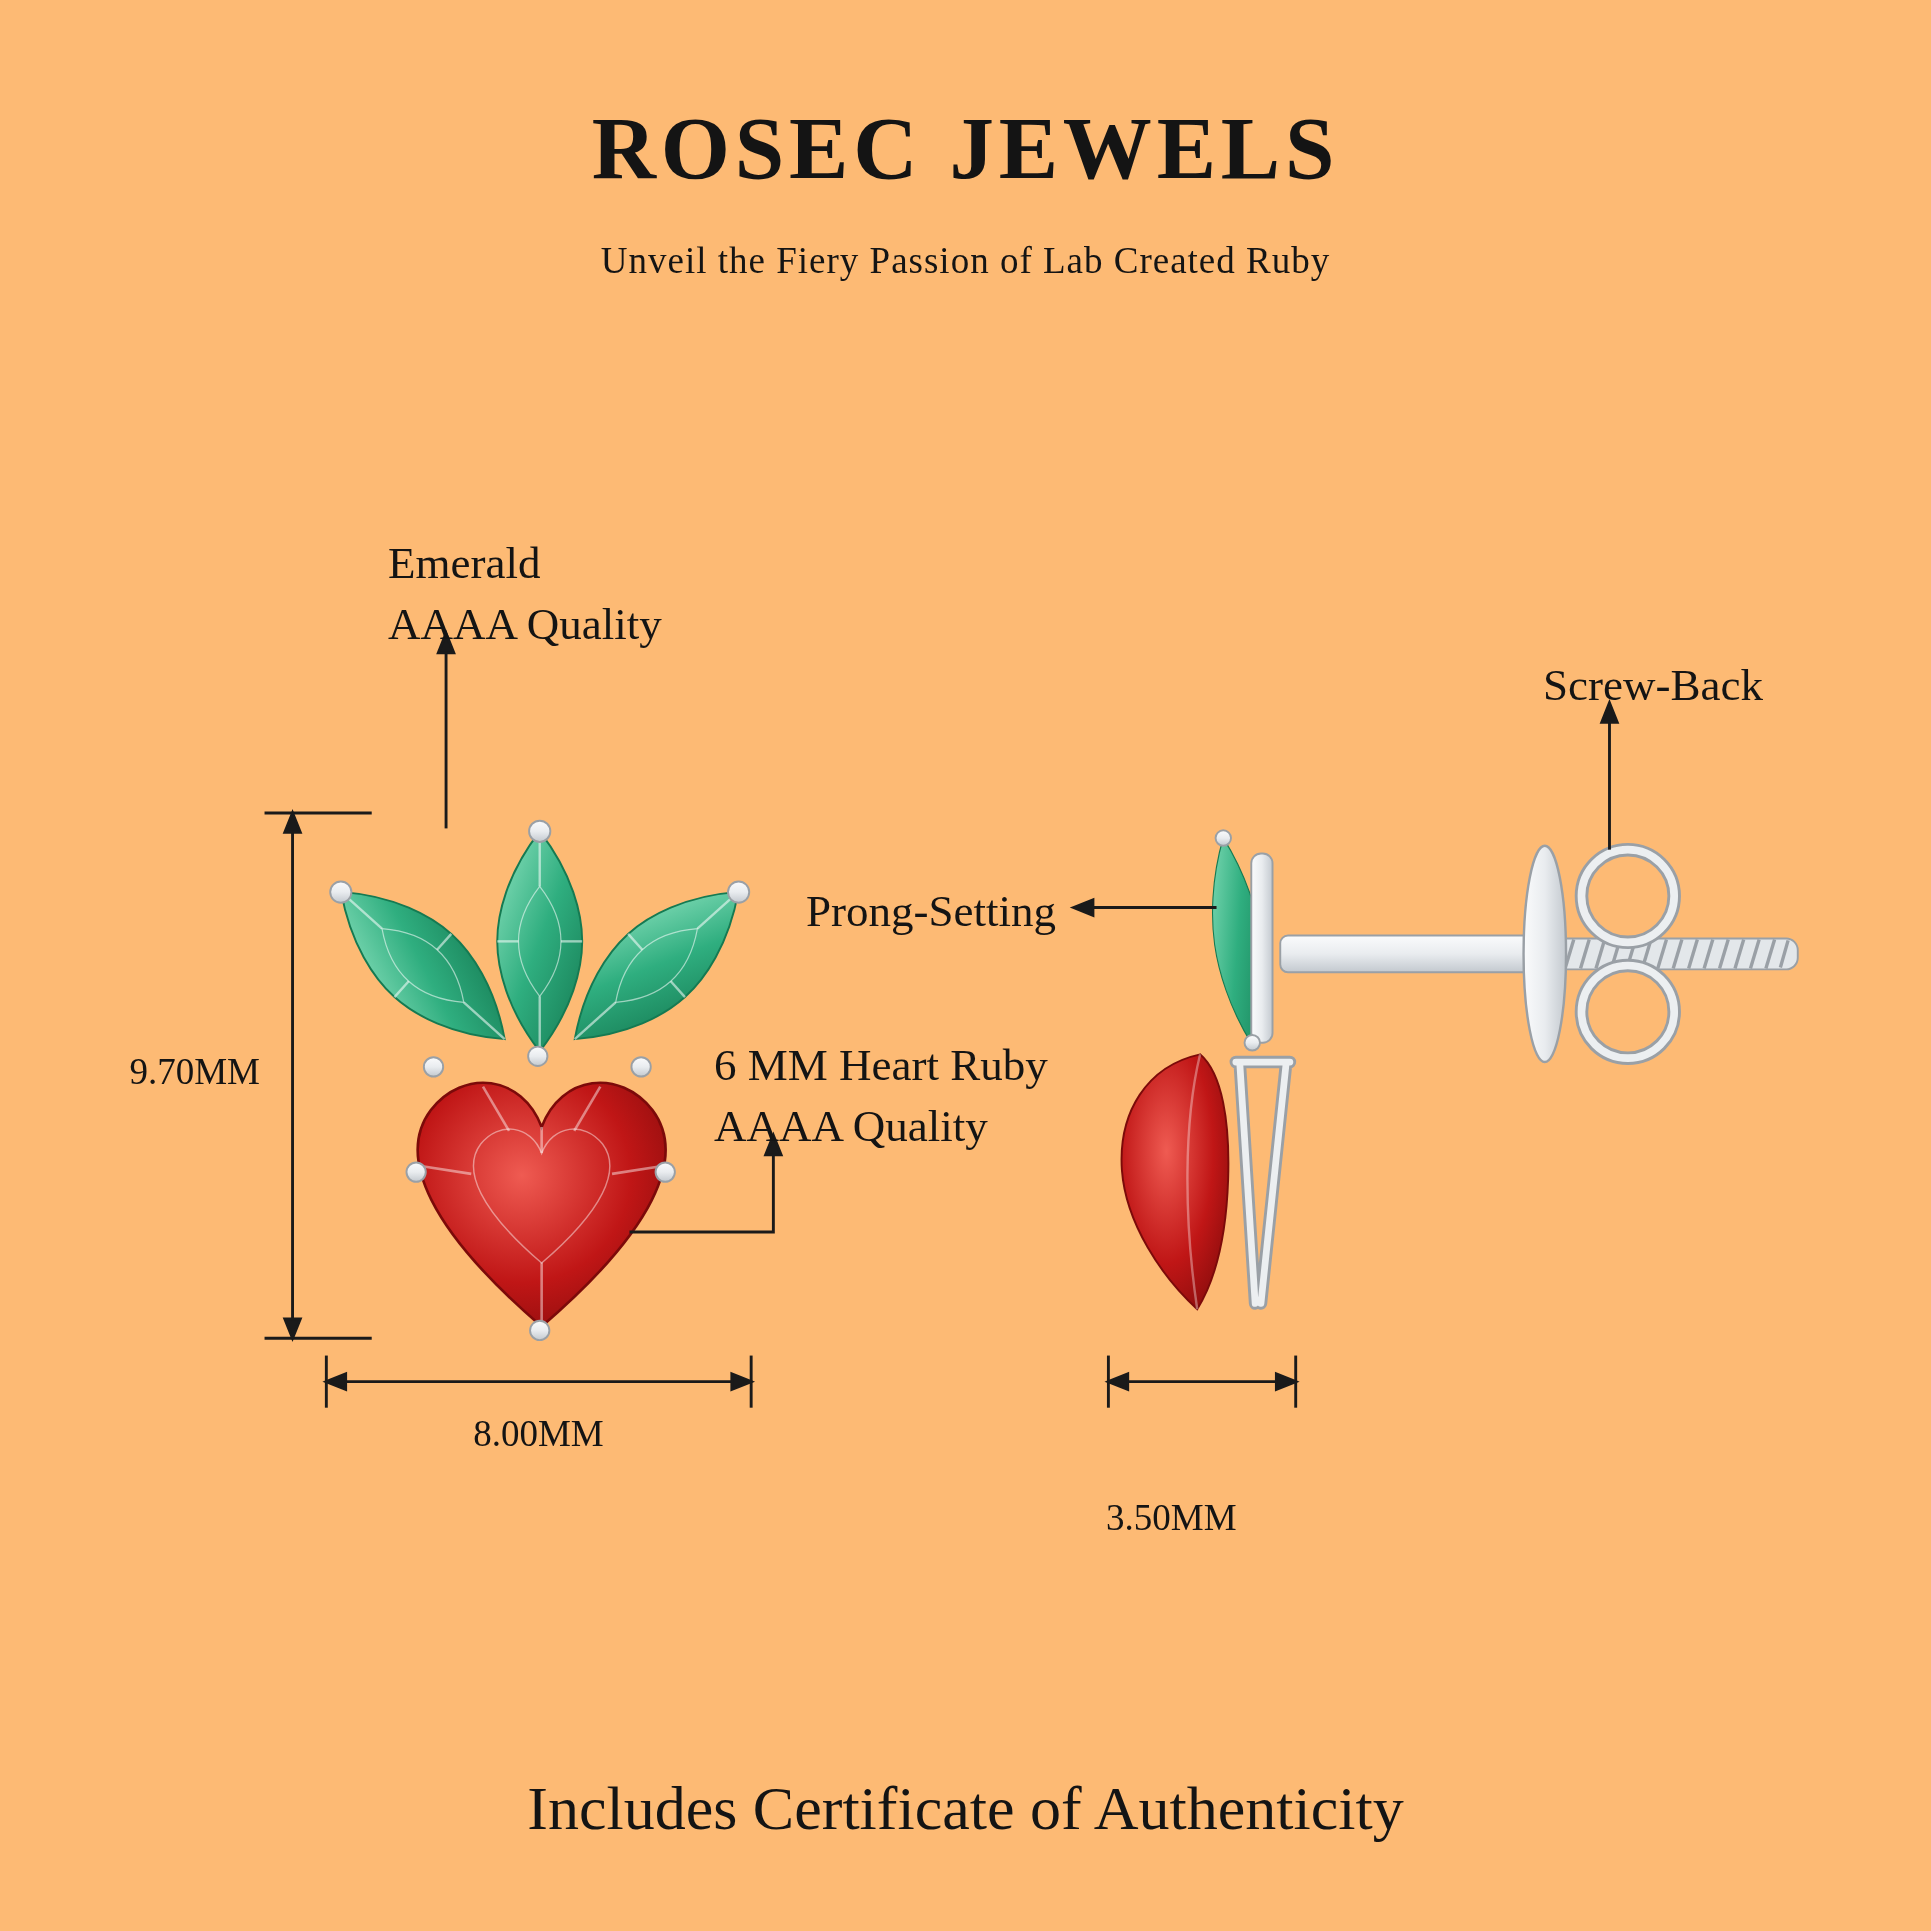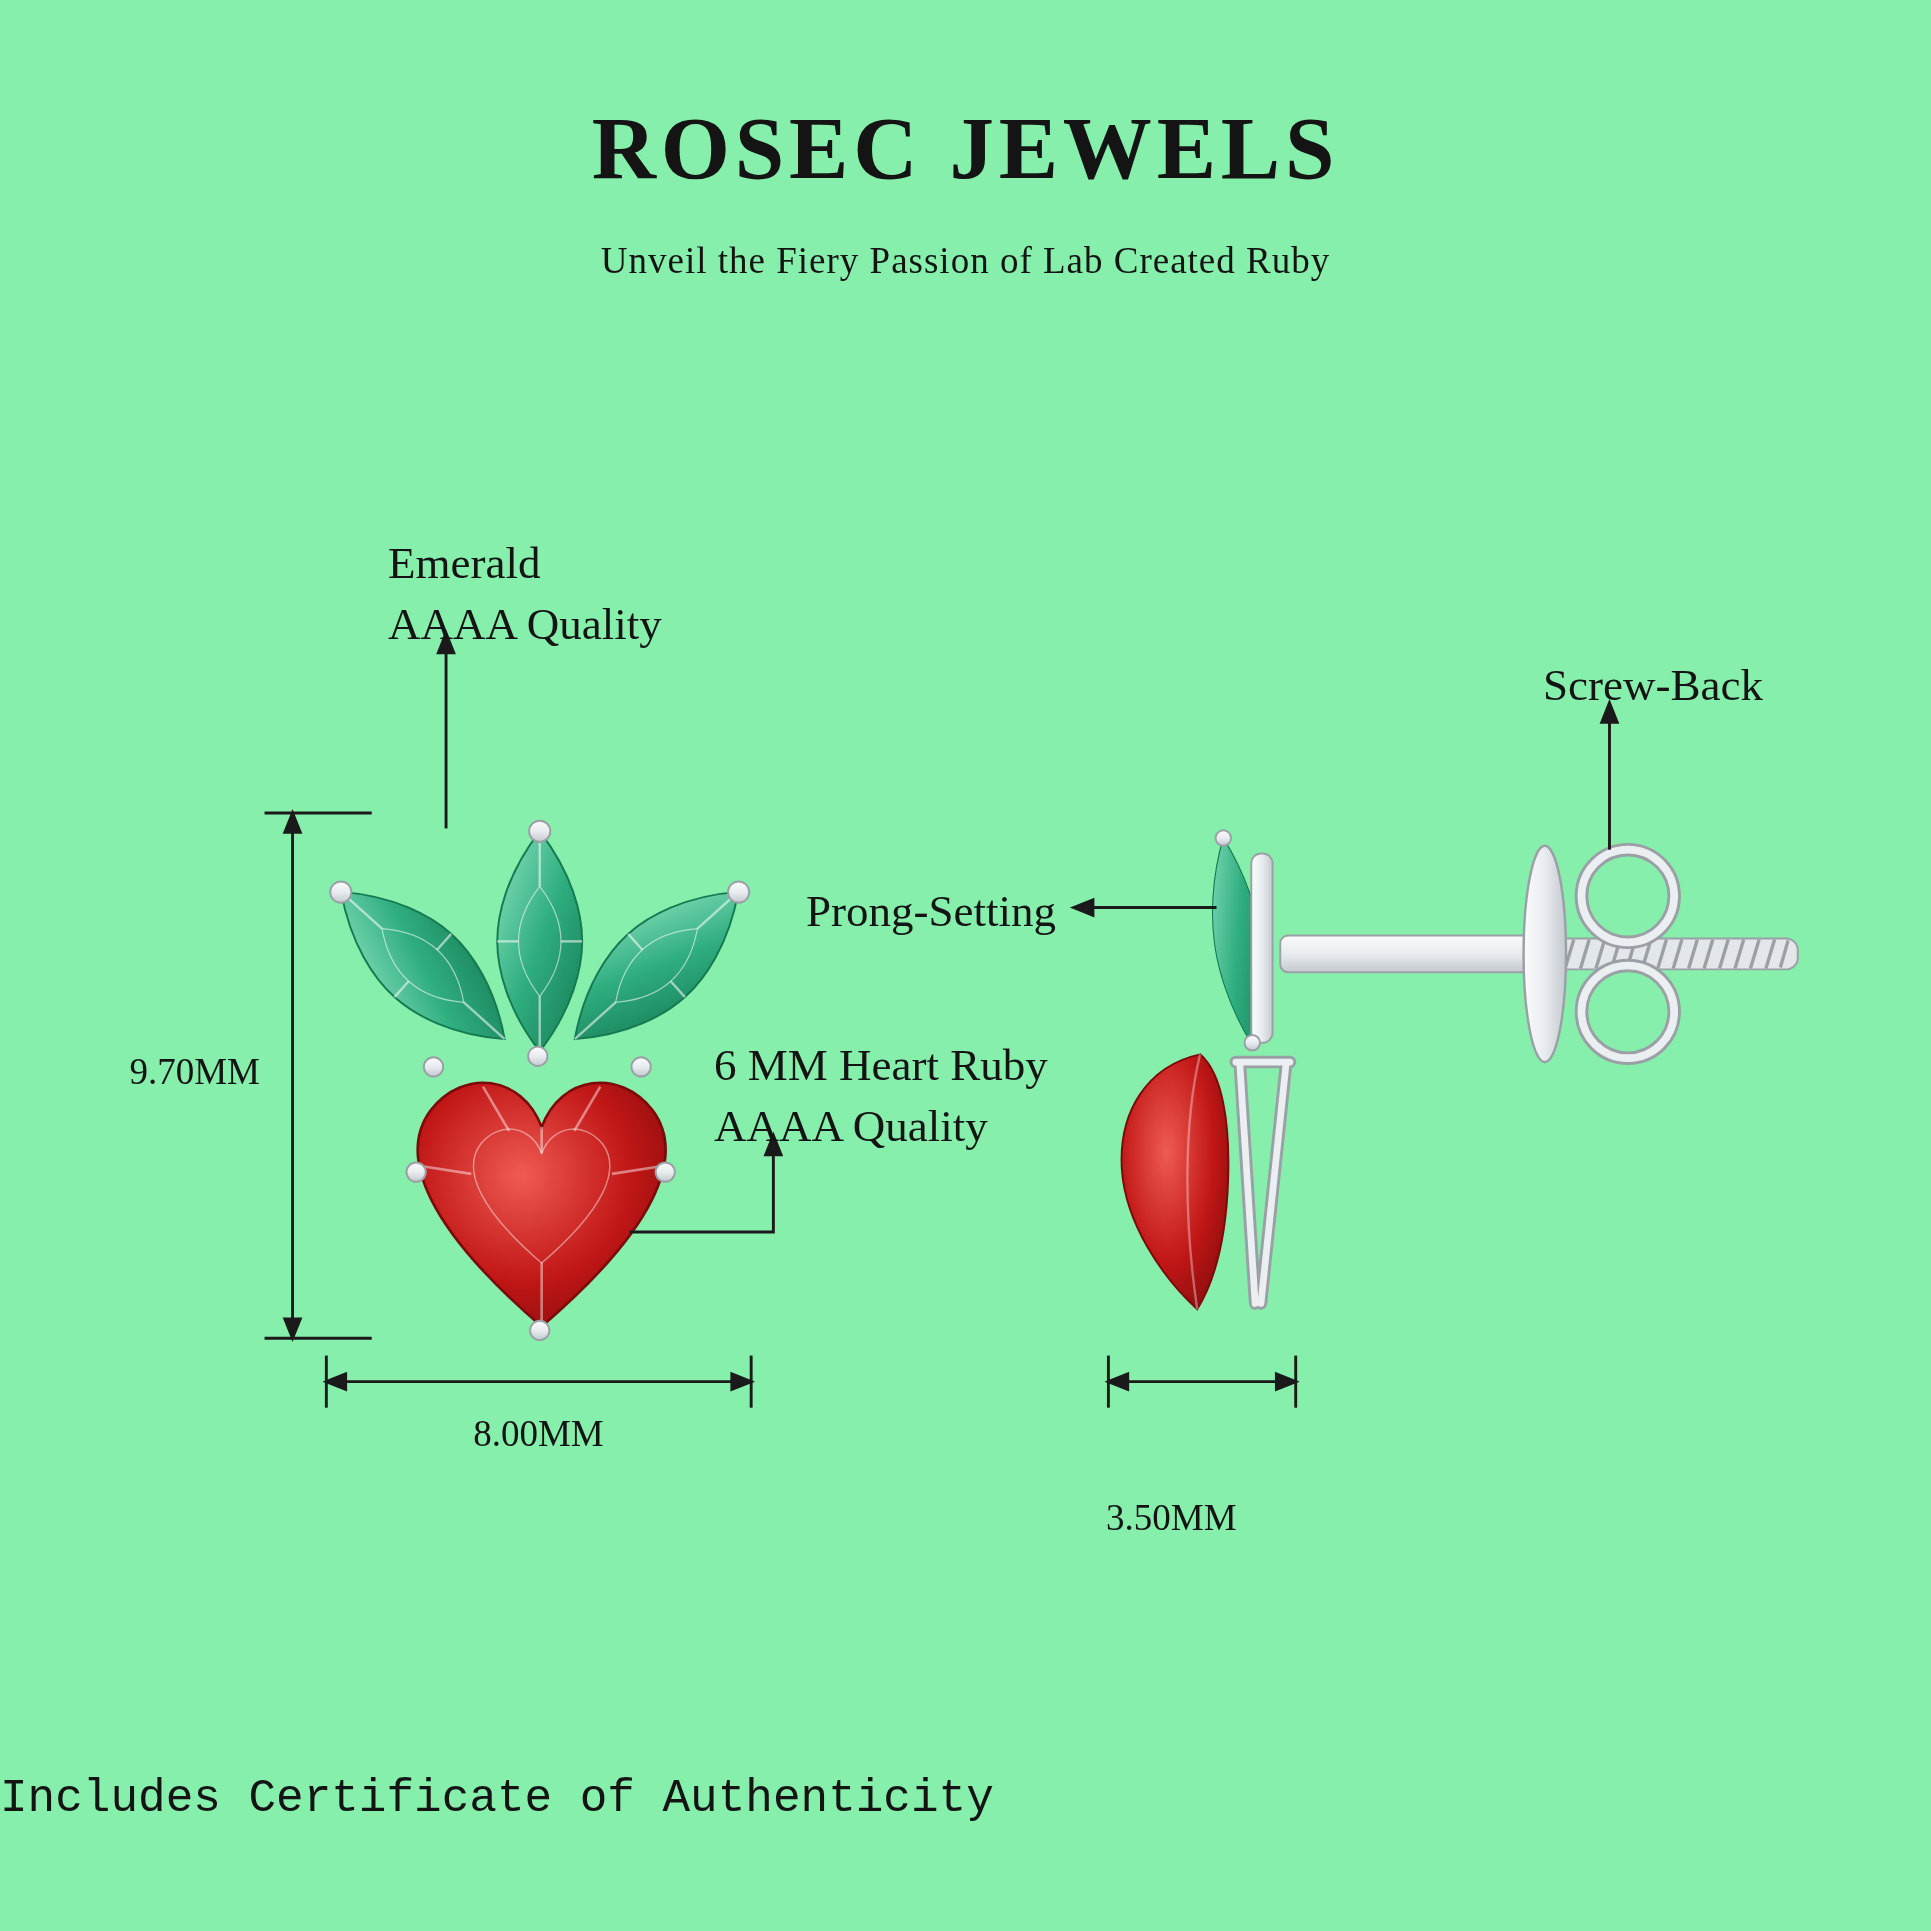--- a/index.html
+++ b/index.html
@@ -1,22 +1,22 @@
 <!DOCTYPE html>
 <html style="--ruby: #c01616; --ruby-light: #ef5b52; --ruby-dark: #7c0a0a; --emerald: #2fae7f; --emerald-light: #8fe3c0; --emerald-dark: #157a52; --metal: #e9ecef; --metal-dark: #9aa0a6; --line: #1a1a1a;"><head>
 <meta charset="utf-8">
 <style>
   html,body{margin:0;padding:0;background:#ffffff;}
-  .page{position:relative;width:1931px;height:1931px;background:#86efac;overflow:hidden;
+  .page{position:relative;width:1931px;height:1931px;background:#fdba74;overflow:hidden;
         font-family:"Liberation Serif","DejaVu Serif",serif;color:#141414;}
   .abs{position:absolute;}
   .title{top:97px;left:0;width:100%;text-align:center;font-size:89px;font-weight:700;
          letter-spacing:4.8px;}
   .subtitle{top:239px;left:0;width:100%;text-align:center;font-size:37px;letter-spacing:1px;}
-  .footer{top:1773px;left:0;width:100%;font-size:46px;font-family:Liberation Mono, monospace;}
+  .footer{top:1773px;left:0;width:100%;text-align:center;font-size:62px;}
   .note{font-size:45px;line-height:1.35;}
   .dim{font-size:37px;}
   .art{position:absolute;top:0;left:0;}
 </style>
 </head>
 <body>
 
 <div class="page">
 
   <div class="abs title">ROSEC JEWELS</div>

